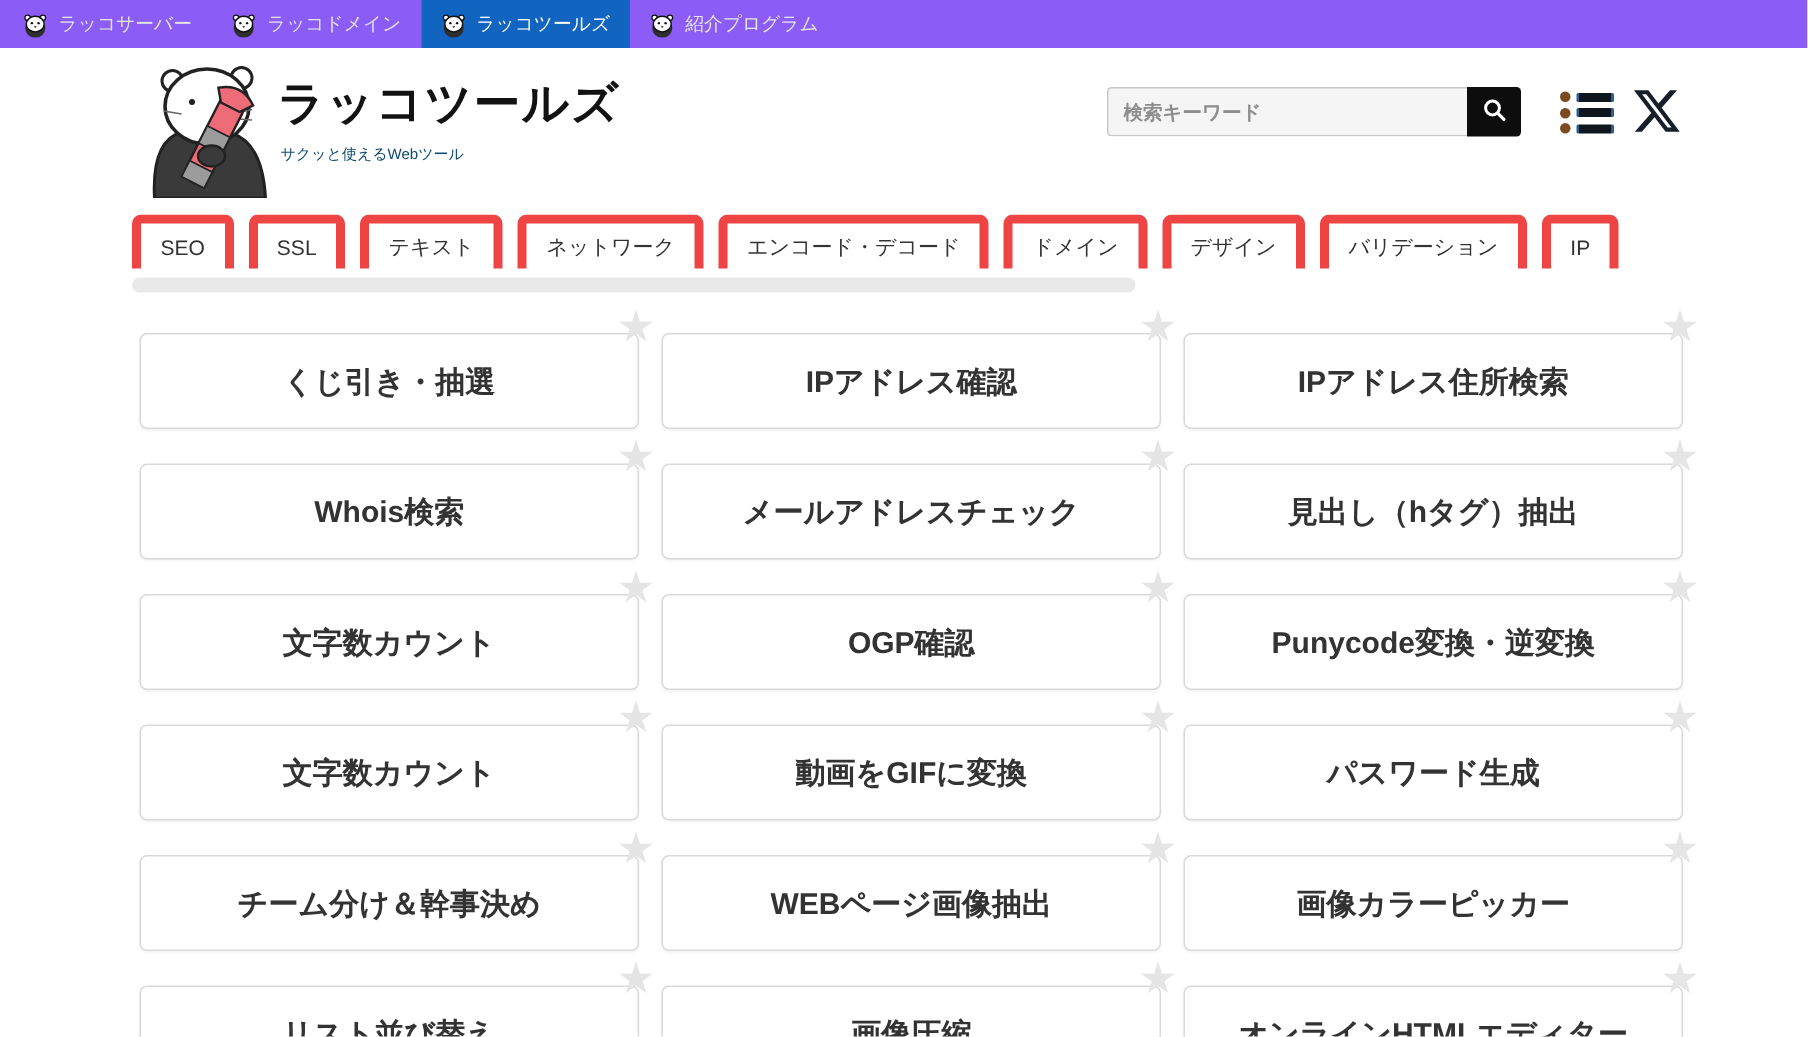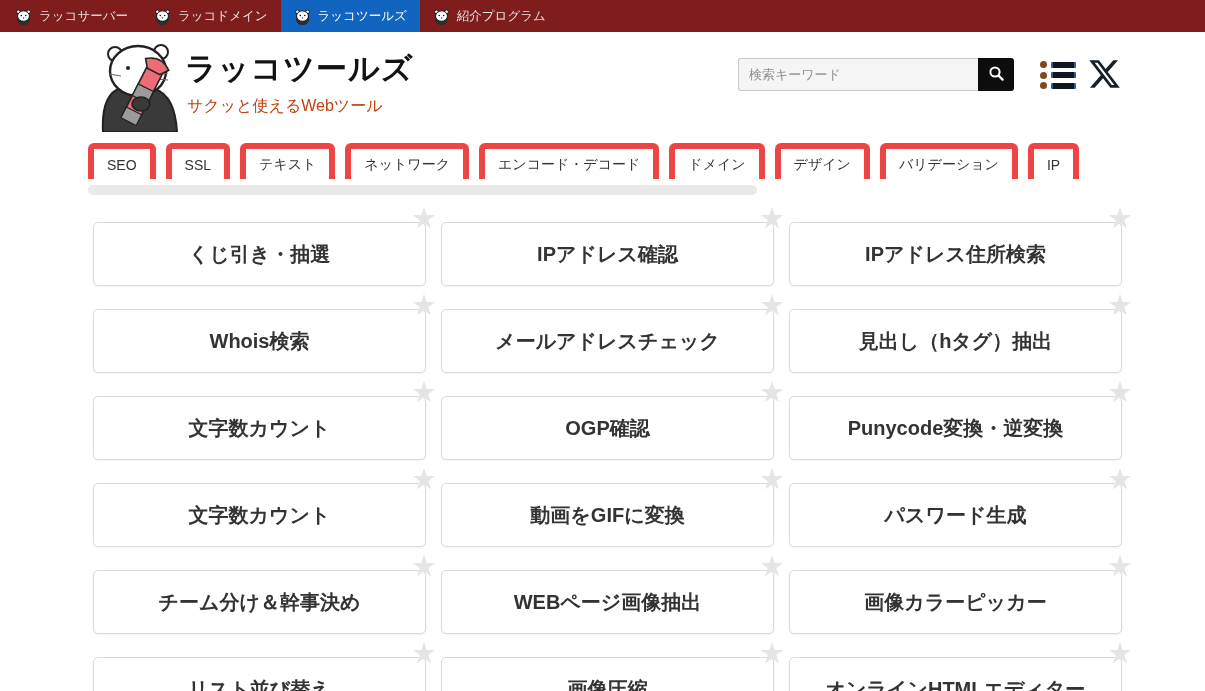--- a/index.html
+++ b/index.html
@@ -1,36 +1,36 @@
 <!DOCTYPE html>
 <html><head>
 <meta charset="utf-8">
 <style>
   html,body{margin:0;padding:0;}
   body{
     width:1205px;height:691px;overflow:hidden;background:#fff;position:relative;
     font-family:"Liberation Sans","DejaVu Sans",sans-serif;
   }
   
-  .topbar{display:flex;align-items:stretch;height:32px;background:#7f1d1d;padding-left:2px;}
+  .topbar{display:flex;align-items:stretch;height:32px;background:#8b5cf6;padding-left:2px;}
   .nav-item{display:flex;align-items:center;gap:7px;padding:0 13px;color:#e3e3e3;
     font-size:12.5px;cursor:pointer;white-space:nowrap;}
   .nav-item.active{background:#1264c1;color:#fff;}
   .otter-mini{width:17px;height:17px;display:inline-block;flex:0 0 auto;}
   
   .header{position:relative;height:106px;background:#fff;}
   .logo{position:absolute;left:95px;top:6px;width:88px;height:94px;cursor:pointer;}
   .site-title{position:absolute;left:185px;top:16px;font-size:31px;font-weight:800;
     color:#121212;letter-spacing:1px;}
-  .site-subtitle{position:absolute;left:187px;top:64px;font-size:16px;color:#c2410c;}
+  .site-subtitle{position:absolute;left:187px;top:64px;font-size:10px;color:#0c4a6e;}
   .search-box{position:absolute;left:738px;top:26px;display:flex;height:33px;}
   .search-input{width:240px;height:33px;box-sizing:border-box;background:#f5f5f5;
     border:1px solid #c9c9c9;border-right:none;border-radius:3px 0 0 3px;
     padding:0 10px;font-size:13px;color:#333;outline:none;
-    font-family:"Liberation Sans","DejaVu Sans",sans-serif;}
+    font-family:"Liberation Sans","DejaVu Sans",sans-serif;font-weight:bold;}
   .search-input::placeholder{color:#8d8d8d;}
   .search-btn{width:36px;height:33px;background:#0d0d0d;border:none;border-radius:0 3px 3px 0;
     display:flex;align-items:center;justify-content:center;cursor:pointer;}
   .list-icon{position:absolute;left:1040px;top:29px;width:36px;height:28px;cursor:pointer;
     display:flex;flex-direction:column;justify-content:space-between;}
   .li-row{display:flex;align-items:center;gap:4px;}
   .li-dot{width:7px;height:7px;border-radius:50%;background:#7c4a21;}
   .li-bar{width:25px;height:6px;border-radius:1px;
     background:linear-gradient(90deg,#2d5f95 0 2px,#10161d 2px calc(100% - 2px),#2d5f95 calc(100% - 2px));}
   .x-icon{position:absolute;left:1086px;top:25px;width:37px;height:34px;cursor:pointer;}

